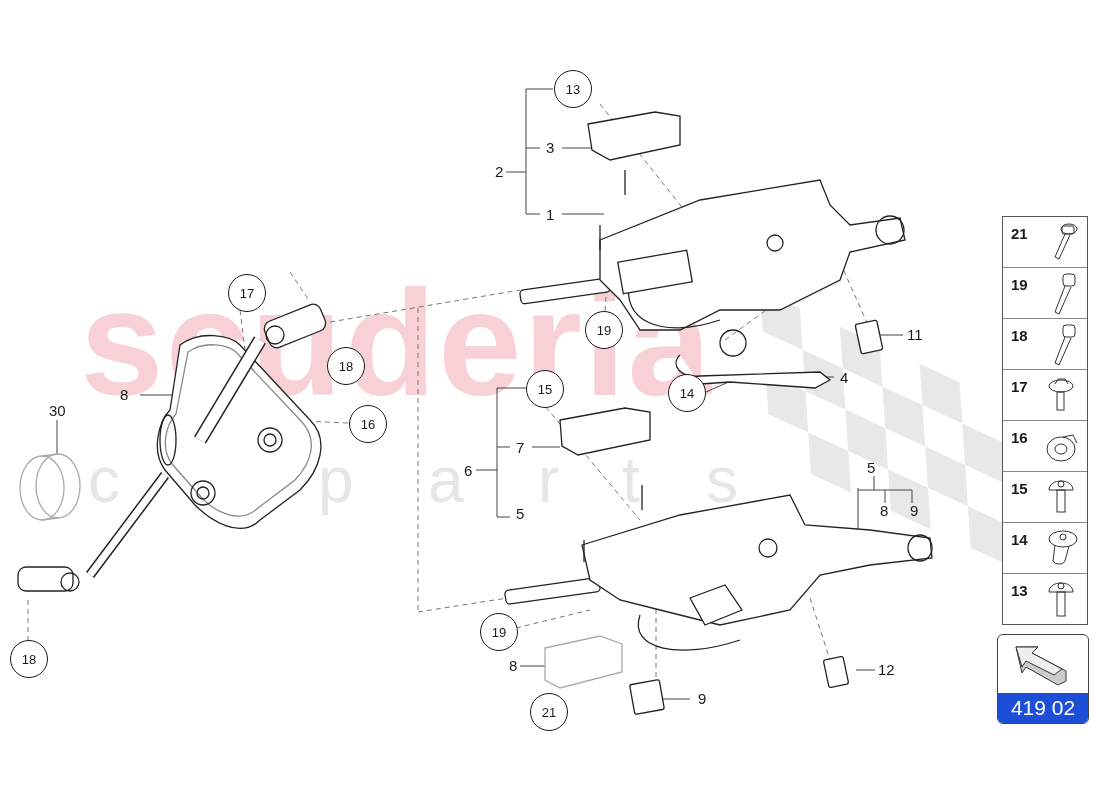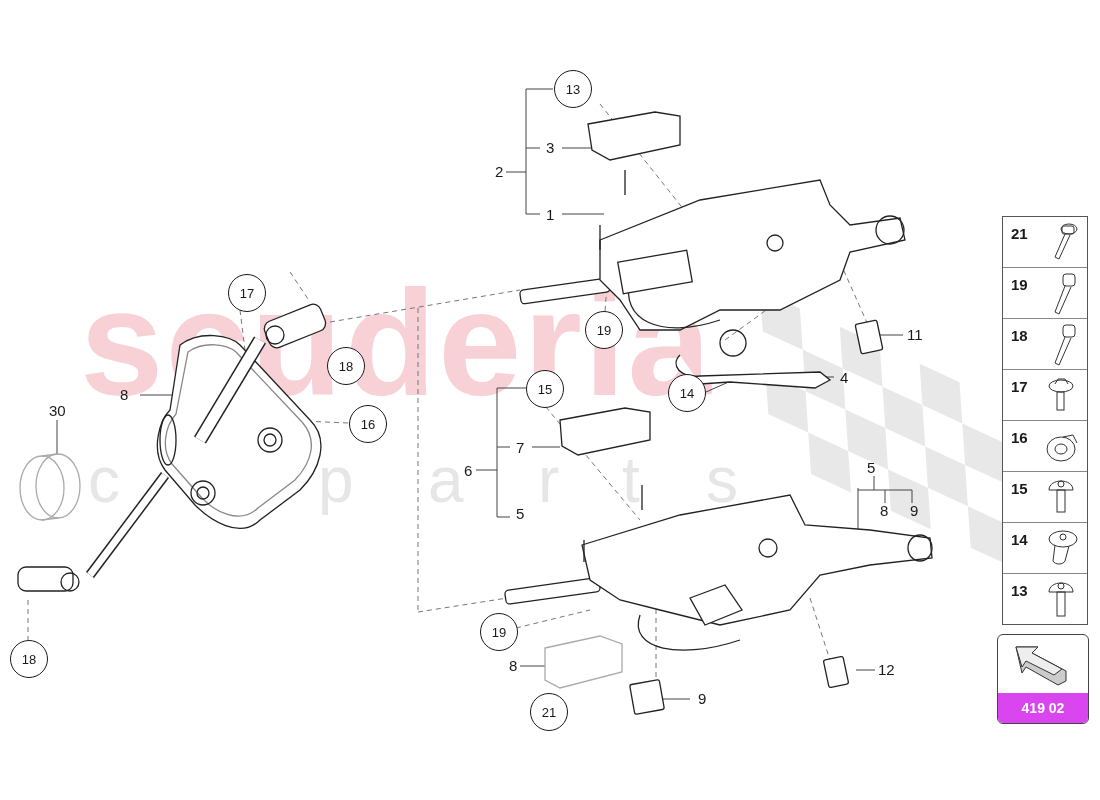--- a/index.html
+++ b/index.html
@@ -8,21 +8,21 @@
   .wm-main { position: absolute; left: 80px; top: 268px; font-size: 150px; font-weight: bold; color: #f6c9d0; letter-spacing: 2px; line-height: 1; opacity: 0.85; }
   .wm-sub { position: absolute; top: 448px; font-size: 64px; color: #e6e6e6; line-height: 1; }
   .callout { position: absolute; width: 36px; height: 36px; border: 1.5px solid #1a1a1a; border-radius: 50%; background: #fff; display: flex; align-items: center; justify-content: center; font-size: 13px; }
   .lbl { position: absolute; font-size: 15px; line-height: 1; }
   .legend { position: absolute; left: 1002px; top: 216px; width: 84px; border: 1.5px solid #555; background: #fff; }
   .legend-row { height: 50px; border-bottom: 1px solid #888; position: relative; }
   .legend-row:last-child { border-bottom: none; }
   .legend-num { position: absolute; left: 8px; top: 8px; font-size: 15px; font-weight: bold; }
   .legend-icon { position: absolute; left: 40px; top: 4px; width: 40px; height: 44px; }
   .pagebox { position: absolute; left: 997px; top: 634px; width: 90px; height: 88px; border: 1.5px solid #444; border-radius: 6px; overflow: hidden; background: #fff; }
-  .pagebox .num { position: absolute; left: 0; bottom: 0; width: 100%; height: 30px; background: #d946ef; color: #fff; font-weight: bold; font-size: 14px; display: flex; align-items: center; justify-content: center; }
+  .pagebox .num { position: absolute; left: 0; bottom: 0; width: 100%; height: 30px; background: #1d4ed8; color: #fff; font-weight: normal; font-size: 21px; display: flex; align-items: center; justify-content: center; }
 </style>
 </head>
 <body>
 
 <div class="layer">
 
   <svg class="layer" viewBox="0 0 1100 800">
     <g fill="#e8e8e8" transform="translate(760,290) skewY(28) rotate(-4)">
       <rect x="0" y="0" width="40" height="40"></rect>
         <rect x="80" y="0" width="40" height="40"></rect>

